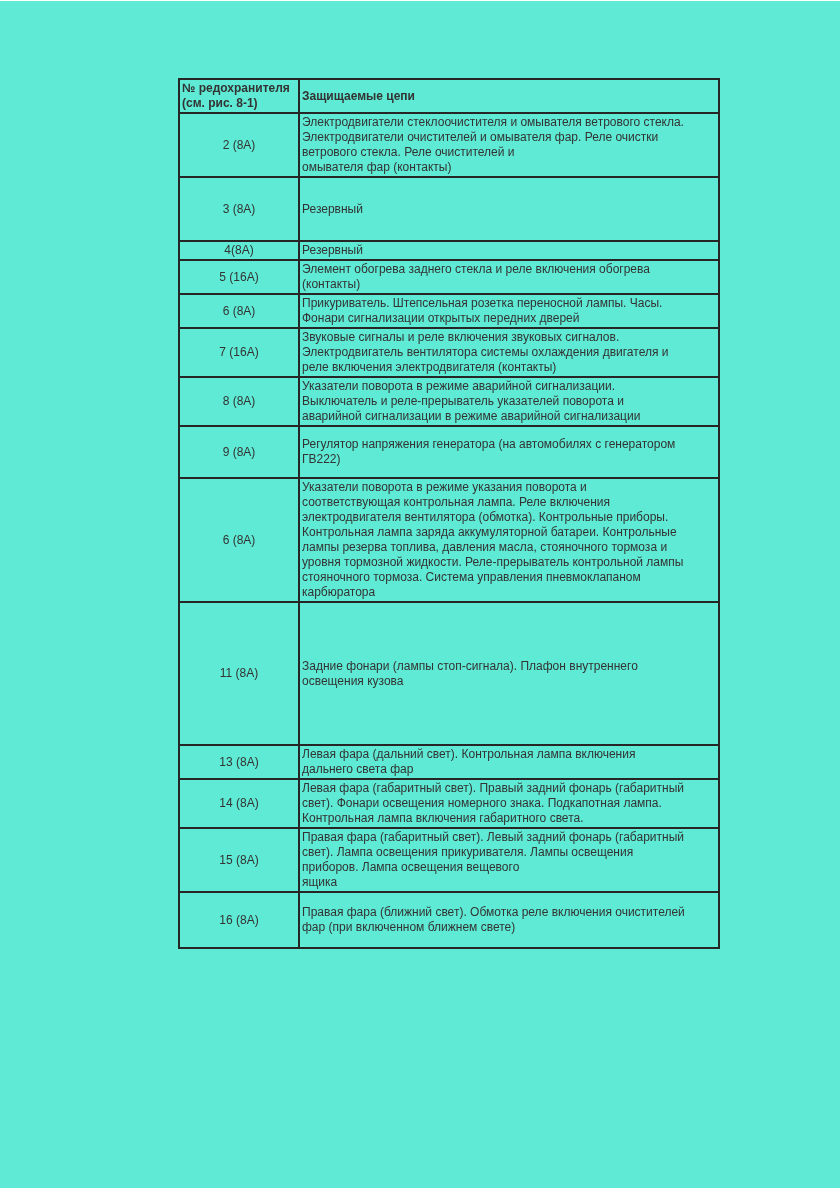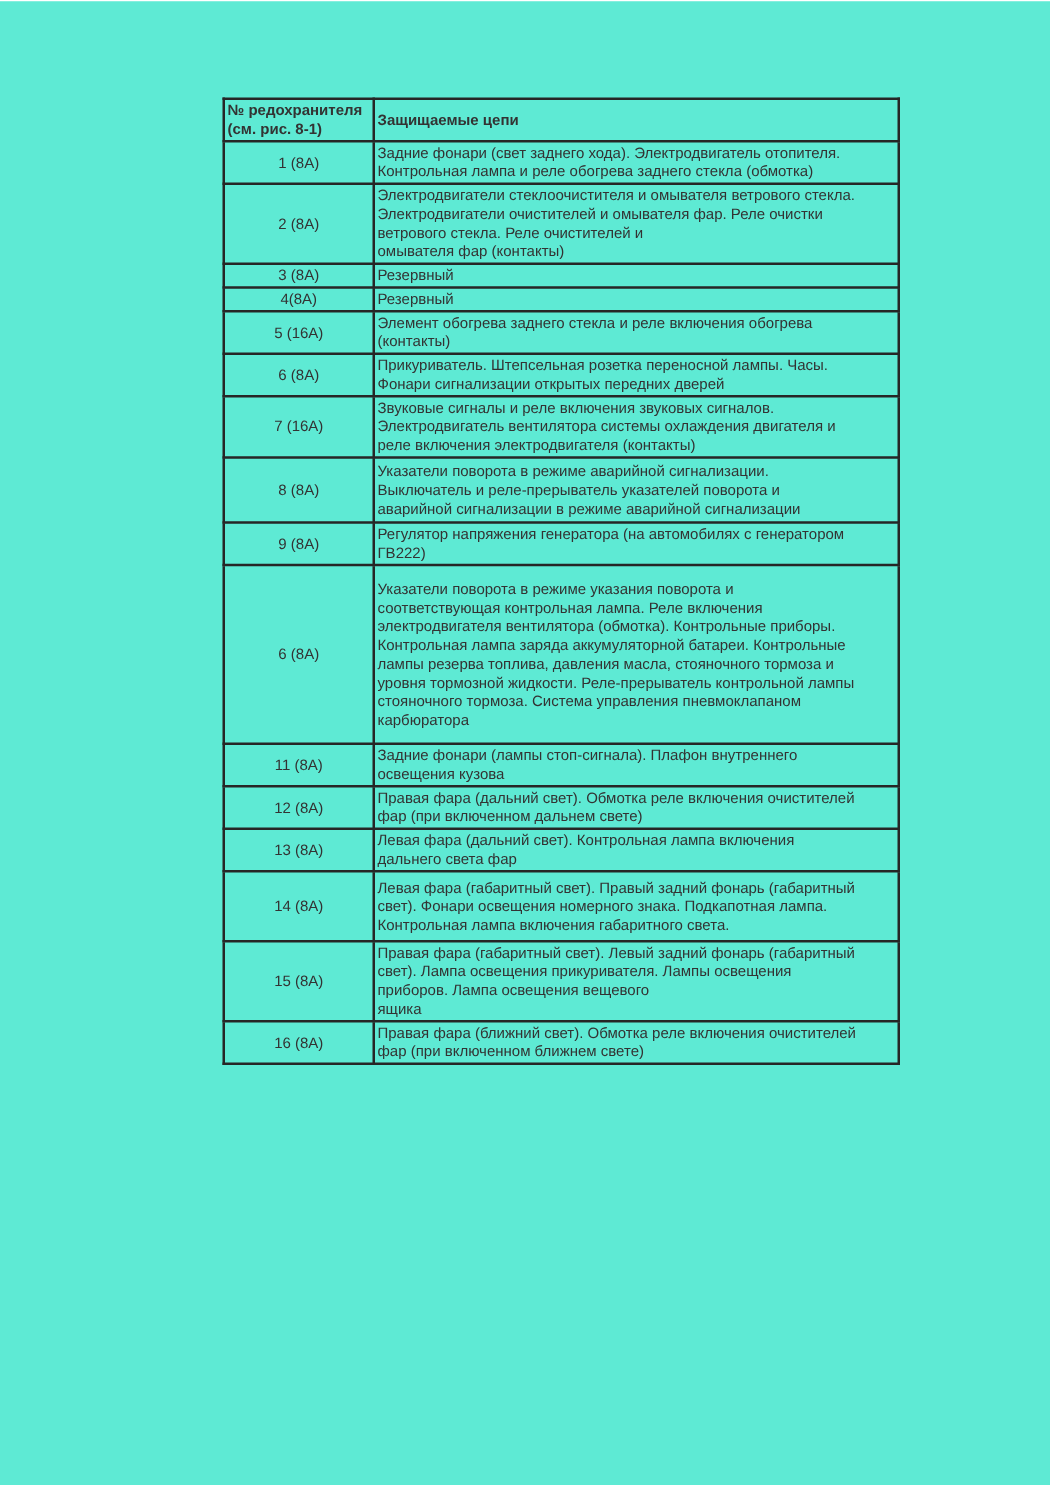--- a/index.html
+++ b/index.html
@@ -82,25 +82,20 @@
       <col class="c2">
     </colgroup>
     <thead>
       <tr>
         <th class="h1">№ редохранителя
 (см. рис. 8-1)</th>
         <th class="h2">Защищаемые цепи</th>
       </tr>
     </thead>
     <tbody id="rows">
-  <tr>
-    <td class="fuse">1 (8А)</td>
-    <td class="circ">Задние фонари (свет заднего хода). Электродвигатель отопителя.
-Контрольная лампа и реле обогрева заднего стекла (обмотка)</td>
-  </tr>
 
   <tr>
     <td class="fuse">2 (8А)</td>
     <td class="circ">Электродвигатели стеклоочистителя и омывателя ветрового стекла.
 Электродвигатели очистителей и омывателя фар. Реле очистки
 ветрового стекла. Реле очистителей и
 омывателя фар (контакты)</td>
   </tr>
 
   <tr>
@@ -156,25 +151,20 @@
 стояночного тормоза. Система управления пневмоклапаном
 карбюратора</td>
   </tr>
 
   <tr>
     <td class="fuse">11 (8А)</td>
     <td class="circ">Задние фонари (лампы стоп-сигнала). Плафон внутреннего
 освещения кузова</td>
   </tr>
 
-  <tr>
-    <td class="fuse">12 (8А)</td>
-    <td class="circ">Правая фара (дальний свет). Обмотка реле включения очистителей
-фар (при включенном дальнем свете)</td>
-  </tr>
 
   <tr>
     <td class="fuse">13 (8А)</td>
     <td class="circ">Левая фара (дальний свет). Контрольная лампа включения
 дальнего света фар</td>
   </tr>
 
   <tr>
     <td class="fuse">14 (8А)</td>
     <td class="circ">Левая фара (габаритный свет). Правый задний фонарь (габаритный

